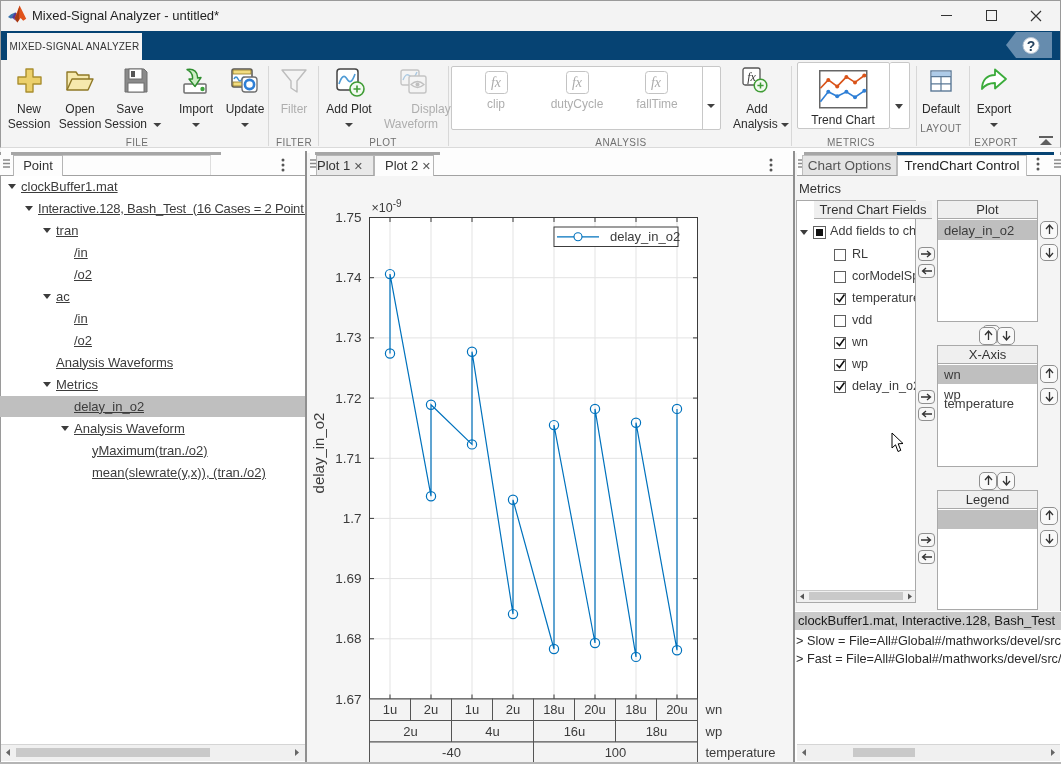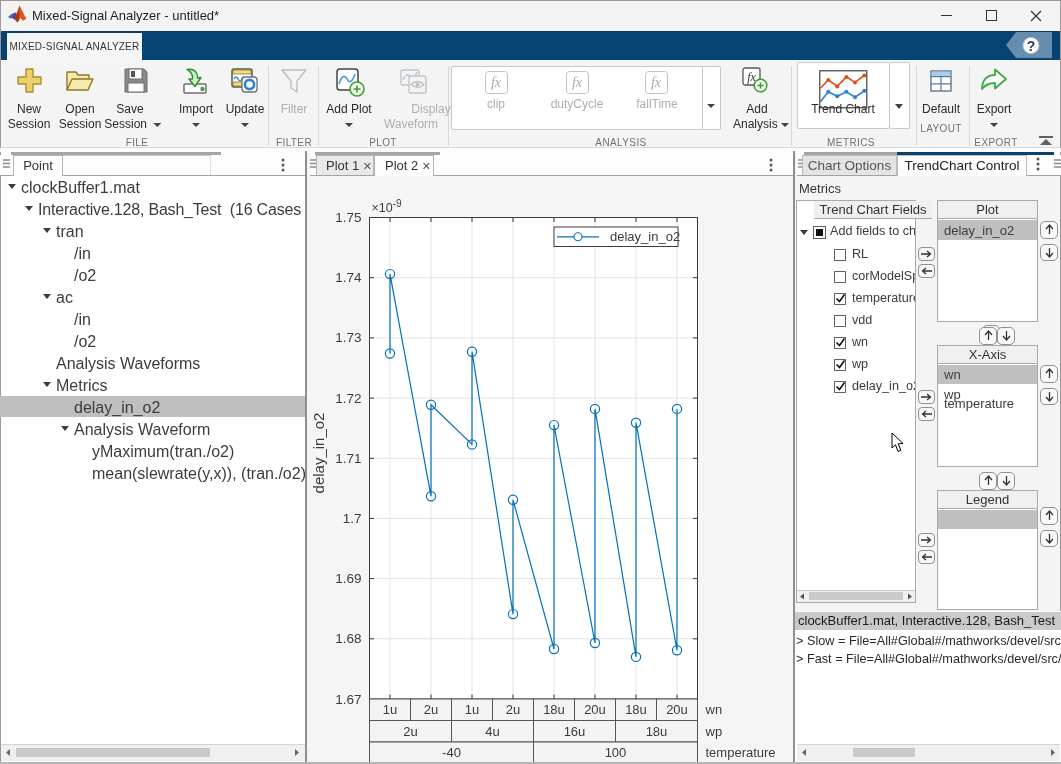--- a/index.html
+++ b/index.html
@@ -17,21 +17,21 @@
 .tlabel { position:absolute; font-size:12px; color:#2b2b2b; transform:translateX(-50%); white-space:nowrap; }
 .tlabel.dis { color:#aeaeae; }
 .seclabel { position:absolute; font-size:10px; color:#707070; transform:translateX(-50%); letter-spacing:.4px; }
 .vsep { position:absolute; top:66px; width:1px; height:80px; background:#d8d8d8; }
 .dd { display:inline-block; width:0; height:0; border-left:4px solid transparent; border-right:4px solid transparent; border-top:4px solid #404040; vertical-align:middle; }
 
 #leftpanel { z-index:-1; left:0; top:152px; width:305px; height:612px; background:#fff; border-left:1px solid #9a9a9a; }
 #lp-top { left:11px; top:152px; width:210px; height:3px; background:#a6a6a6; }
 #lp-head { left:0; top:155px; width:305px; height:21px; background:#fdfdfd; border-bottom:1px solid #a2a2a2; }
 #datatab { left:13px; top:155px; width:50px; height:21px; background:#fdfdfd; border:1px solid #b5b5b5; border-bottom:none; font-size:13px; color:#333; text-align:center; line-height:20px; }
-.treerow { position:absolute; font-size:16px; color:#3c3c3c; white-space:nowrap; }
+.treerow { position:absolute; font-size:13px; color:#3c3c3c; white-space:nowrap;text-decoration:underline; }
 .tarrow { position:absolute; width:0; height:0; border-left:4.5px solid transparent; border-right:4.5px solid transparent; border-top:5px solid #3c3c3c; }
 #treesel { left:0px; top:396px; width:305px; height:21px; background:#bfbfbf; }
 
 #centerpanel { z-index:-1; left:310px; top:152px; width:483px; height:612px; background:#f5f5f5; }
 #cp-top { left:315px; top:152px; width:125px; height:3px; background:#a6a6a6; }
 #cp-head { left:310px; top:155px; width:483px; height:21px; background:#fdfdfd; border-bottom:1px solid #a2a2a2; }
 .ptab { position:absolute; top:155px; height:20px; font-size:13px; color:#333; border:1px solid #b5b5b5; border-bottom:none; text-align:left; line-height:20px; white-space:nowrap; overflow:hidden; }
 
 #rightpanel { z-index:-1; left:797px; top:152px; width:264px; height:612px; background:#f4f4f4; border-right:1px solid #9a9a9a; }
 #rp-top-gray { left:804px; top:152px; width:93px; height:3px; background:#a6a6a6; }
@@ -186,21 +186,21 @@
     <circle cx="27.4" cy="6.9" r="2" fill="#d95319"></circle>
     <circle cx="36" cy="12.4" r="2" fill="#d95319"></circle>
     <circle cx="45.3" cy="5.5" r="2" fill="#d95319"></circle>
   <path d="M1.4,31.7 L9.3,21.8 L18.2,26.3 L27.4,21.8 L36,27.2 L45.3,20.8" fill="none" stroke="#2e7fd6" stroke-width="1.6"></path>
   <circle cx="9.3" cy="21.8" r="2" fill="#2e7fd6"></circle>
     <circle cx="18.2" cy="26.3" r="2" fill="#2e7fd6"></circle>
     <circle cx="27.4" cy="21.8" r="2" fill="#2e7fd6"></circle>
     <circle cx="36" cy="27.2" r="2" fill="#2e7fd6"></circle>
     <circle cx="45.3" cy="20.8" r="2" fill="#2e7fd6"></circle>
 </svg>
-<div class="tlabel" style="left:843px;top:102px">Trend Chart</div>
+<div class="tlabel" style="left:843px;top:113px">Trend Chart</div>
 <div class="seclabel" style="left:851px;top:137px">METRICS</div>
 
 <svg class="abs" style="left:930px;top:70px" width="22" height="22" viewBox="0 0 22 22">
   <rect x="1" y="1" width="20" height="20" fill="#fff" stroke="#5a7896" stroke-width="1.4"></rect>
   <rect x="1.7" y="1.7" width="18.6" height="5" fill="#aecbe8"></rect>
   <path d="M11,6.7 V21 M1,13.8 H21 M1,6.7 H21" stroke="#5a7896" stroke-width="1.2" fill="none"></path>
 </svg>
 <div class="tlabel" style="left:941px;top:102px">Default</div>
 <div class="seclabel" style="left:941px;top:123px">LAYOUT</div>
 
@@ -257,21 +257,21 @@
 
 <div class="abs" style="left:305px;top:151px;width:2px;height:613px;background:#8f8f8f"></div>
 <div class="abs" style="left:307px;top:153px;width:3px;height:611px;background:#f4f4f4"></div>
 
 <div class="abs" id="cp-top"></div>
 <div class="abs" id="cp-head"></div>
 <div class="abs" id="centerpanel"></div>
 <svg class="abs" style="left:309px;top:158px" width="9" height="12" viewBox="0 0 9 12">
     <path d="M1,2 h7 M1,5.5 h7 M1,9 h7" stroke="#8a8a8a" stroke-width="1.4"></path>
   </svg>
-<div class="ptab" style="left:316px;width:58px;background:#e9e9e9;padding-left:9px">Plot 1 <span style="color:#555;font-size:11px">✕</span></div>
+<div class="ptab" style="left:316px;width:58px;background:#e9e9e9;">Plot 1 <span style="color:#555;font-size:11px">✕</span></div>
 <div class="ptab" style="left:374px;width:60px;background:#fdfdfd;padding-left:10px;height:21px">Plot 2 <span style="color:#555;font-size:11px">✕</span></div>
 <svg class="abs" style="left:768px;top:158px" width="6" height="14" viewBox="0 0 6 14">
     <circle cx="3" cy="2" r="1.5" fill="#555"></circle>
     <circle cx="3" cy="7" r="1.5" fill="#555"></circle>
     <circle cx="3" cy="12" r="1.5" fill="#555"></circle>
   </svg>
 
 <svg class="abs" style="left:310px;top:152px" width="483" height="612" viewBox="0 0 483 612" font-family="Liberation Sans, sans-serif">
 <rect x="59.5" y="65.5" width="328.0" height="481.5" fill="#fff"></rect>
 <line x1="80.0" y1="65.5" x2="80.0" y2="547.0" stroke="#e3e3e3"></line>

